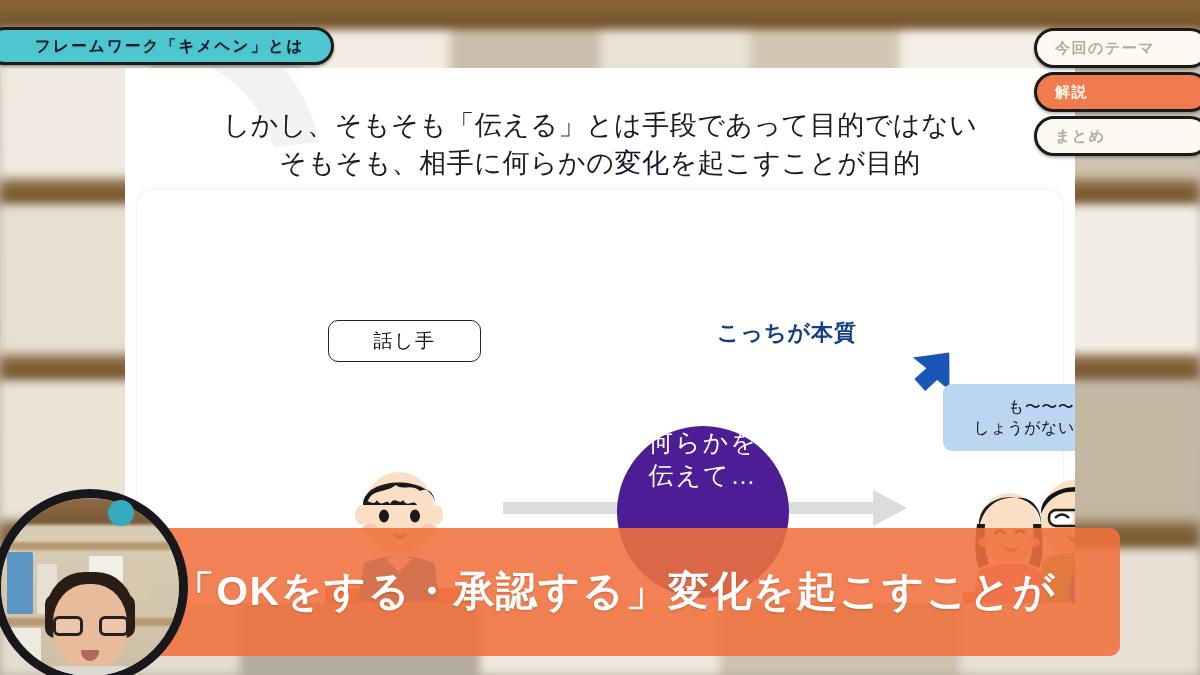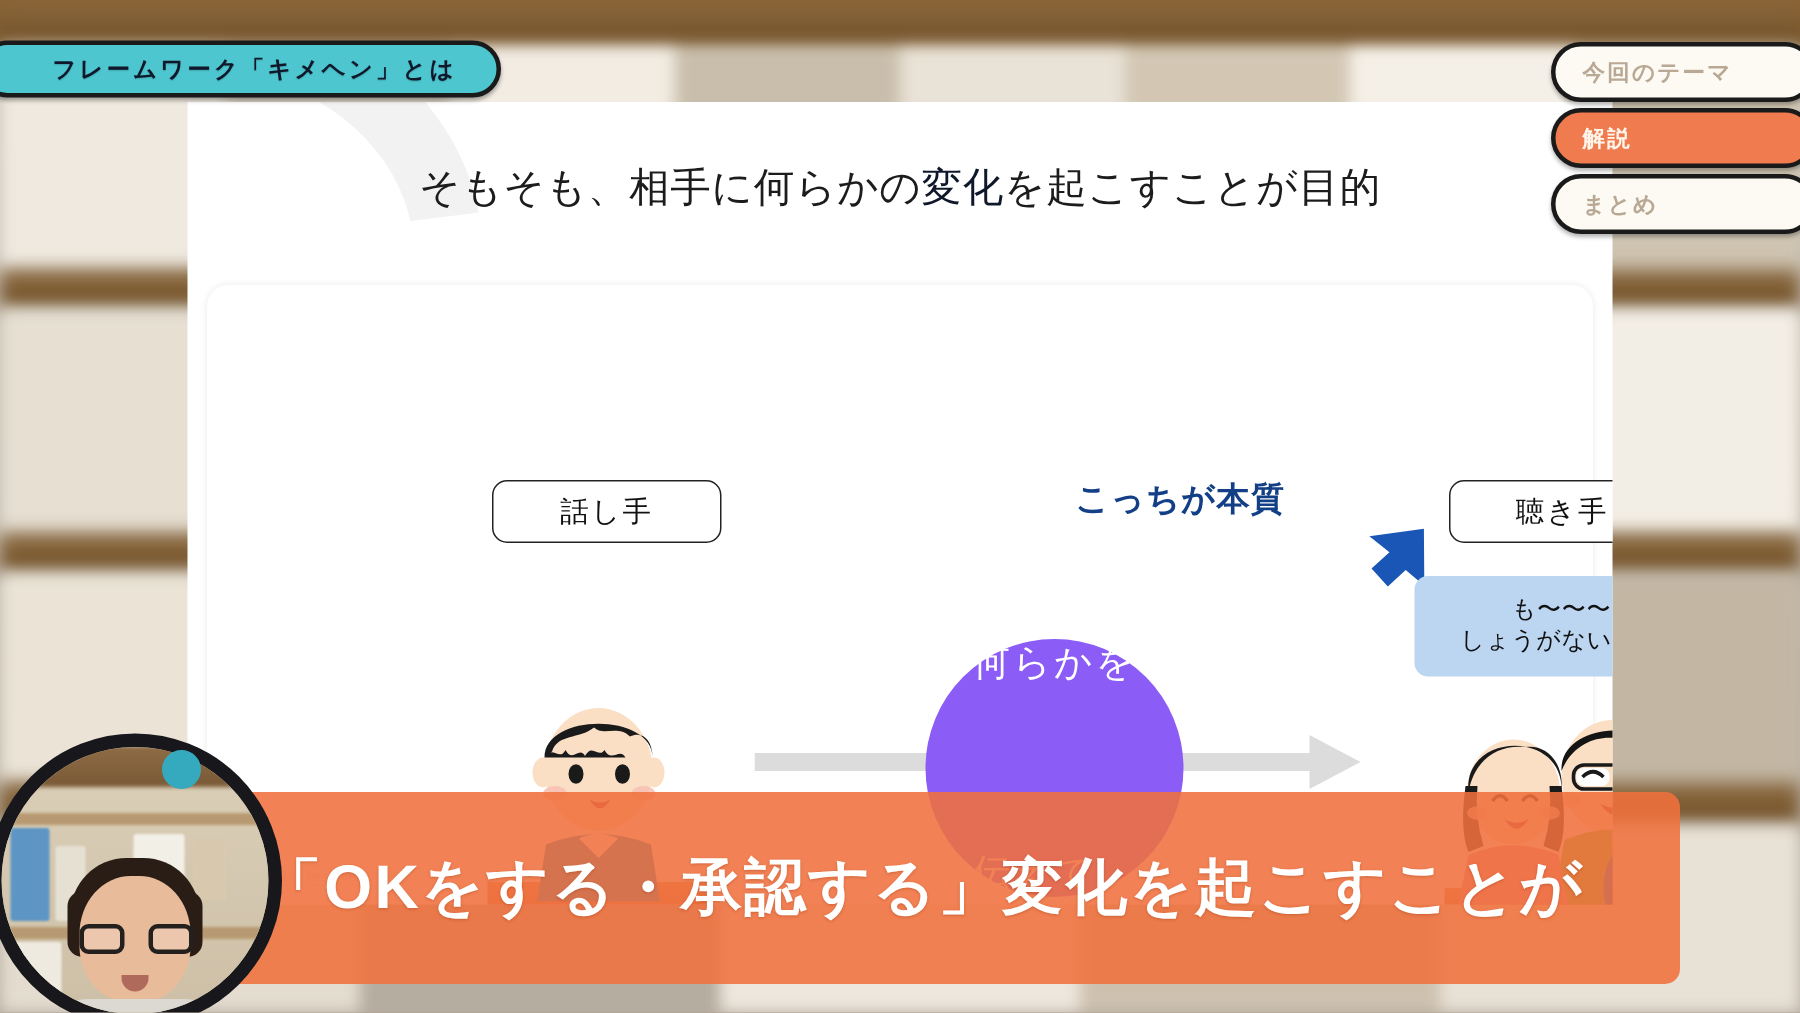--- a/index.html
+++ b/index.html
@@ -117,22 +117,22 @@
   #essence-note {
     position:absolute; left:592px; top:250px;
     font-size:22px; font-weight:700; color:#123f86; letter-spacing:1px;
   }
   #essence-arrow { position:absolute; left:777px; top:272px; width:60px; height:60px; }
 
   
   #gray-circle {
     position:absolute; left:492px; top:358px;
     width:172px; height:172px; border-radius:50%;
-    background:#8b5cf6;
-    display:flex; flex-direction:column; align-items:center; justify-content:space-between;
+    background:#4c1d95;
+    display:flex; flex-direction:column; align-items:center; justify-content:flex-start;
     line-height:1.3;
   }
   #gray-circle span {
     display:block; color:#ffffff; font-size:25px; letter-spacing:2px; font-weight:500;
   }
   
   #gray-arrow { position:absolute; left:378px; top:420px; width:404px; height:40px; }
 
   
   #speech-bubble {
@@ -277,20 +277,21 @@
   <div class="chapter-item">
     <span class="label">まとめ</span>
   </div>
 </div>
 
 <div id="slide">
 
   <div class="watermark"></div>
 
   <div class="slide-head">
+    <span class="l">しかし、そもそも「伝える」とは手段であって目的ではない</span>
     <span class="l"><span>そもそも、相手に何らかの</span><span class="hl-blue">変化</span><span>を起こすことが目的</span></span>
   </div>
 
   <div id="inner-card"></div>
 
   <svg id="gray-arrow" viewBox="0 0 404 40">
     <path d="M0 14 H370 V2 L404 20 L370 38 V26 H0 Z" fill="#dcdcdc"></path>
   </svg>
 
   <div id="gray-circle">
@@ -341,23 +342,20 @@
     <path d="M14 104 q30 -13 60 0 l7 34 H7 Z" fill="#e38aa0"></path>
   </svg>
   <div class="desk" style="left:838px;top:524px;width:185px;height:14px;"></div>
 
   <div id="change-circle">
     
   </div>
 
   <div class="tag-box" id="tag-speaker">
     <span>話し手</span>
-  </div>
-  <div class="tag-box" id="tag-listener">
-    <span>聴き手</span>
   </div>
 
   <div id="essence-note">こっちが本質</div>
   <svg id="essence-arrow" viewBox="0 0 60 60">
     <path d="M41 8 L53 44 L38 38 L30 52 L16 44 L24 30 L8 24 Z" fill="#1a56b5" transform="rotate(18 30 30)"></path>
   </svg>
 
   <div id="speech-bubble">
     <span>も〜〜〜</span>
     <span>しょうがないナア</span>

